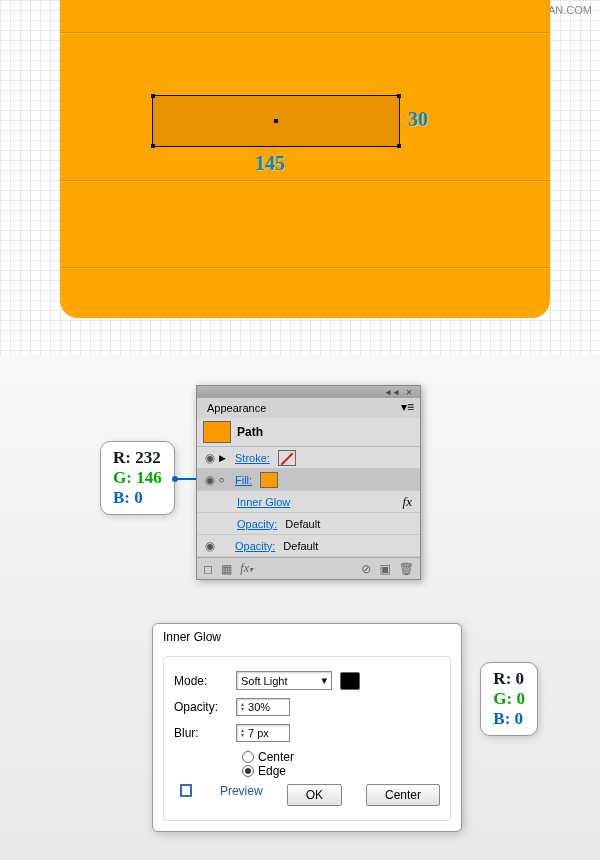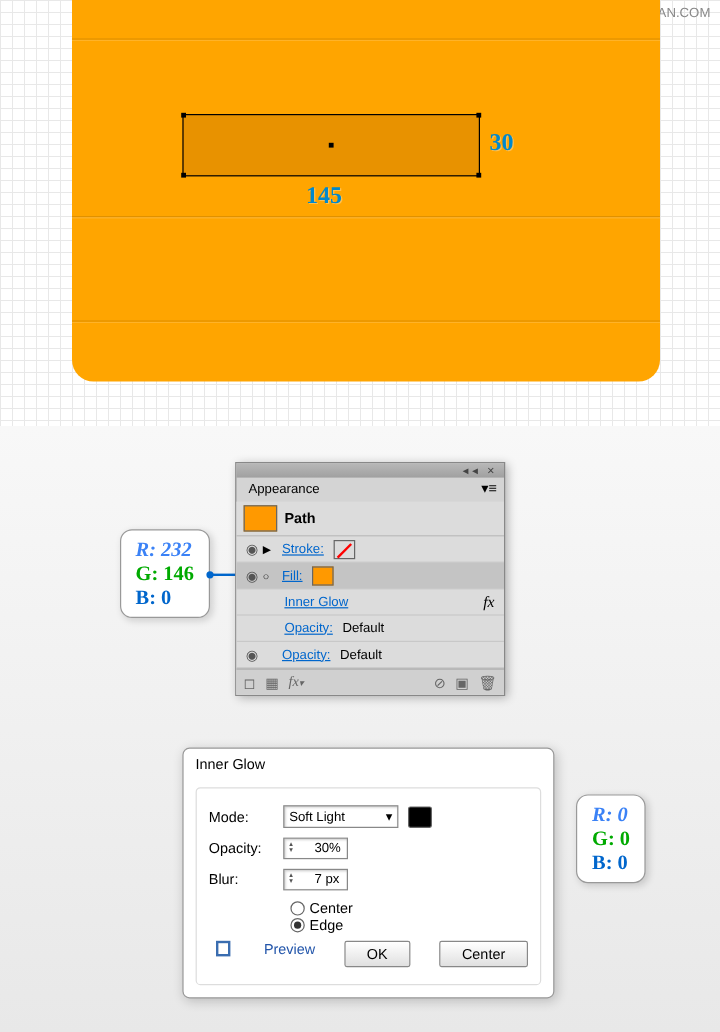--- a/index.html
+++ b/index.html
@@ -97,21 +97,21 @@
       position: absolute;
       background: #fff;
       border: 1px solid #999;
       border-radius: 10px;
       padding: 6px 12px;
       font-family: "Comic Sans MS", cursive;
       font-size: 17px;
       font-weight: bold;
       box-shadow: 2px 2px 6px rgba(0,0,0,0.15);
     }
-    .rgb-callout .r { color: #3b82f6; font-style: italic; }
+    .rgb-callout .r { color: #0f172a; }
     .rgb-callout .g { color: #00aa00; }
     .rgb-callout .b { color: #0066cc; }
     .callout1 { left: 100px; top: 86px; }
     .callout2 { right: 62px; top: 307px; }
     
     .callout-line {
       position: absolute;
       left: 175px;
       top: 123px;
       width: 70px;
@@ -251,21 +251,21 @@
       padding-right: 6px;
     }
     .dlg-select, .dlg-input {
       border: 1px solid #888;
       box-shadow: inset 1px 1px 2px rgba(0,0,0,0.2);
       font-size: 11px;
       padding: 2px 4px;
       background: #fff;
     }
     .dlg-select { width: 96px; display: flex; justify-content: space-between; align-items: center; }
-    .dlg-input { width: 54px; display: flex; align-items: center; gap: 16px; }
+    .dlg-input { width: 54px; display: flex; align-items: center; gap: 2px; }
     .stepper { display: inline-flex; flex-direction: column; margin-right: 2px; font-size: 6px; line-height: 5px; color: #555; }
     .color-box {
       width: 20px;
       height: 18px;
       background: #000;
       border: 1px solid #666;
       border-radius: 2px;
       margin-left: 8px;
     }
     .radio-row {

